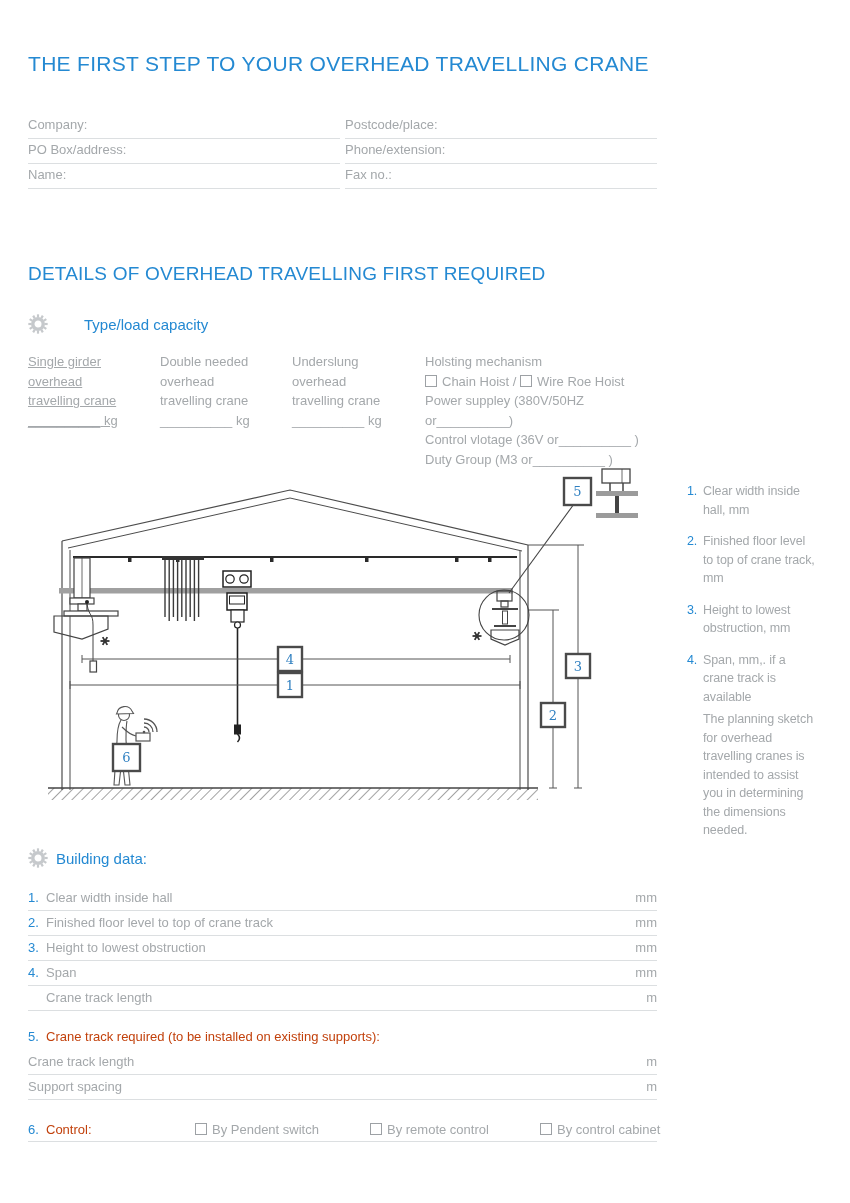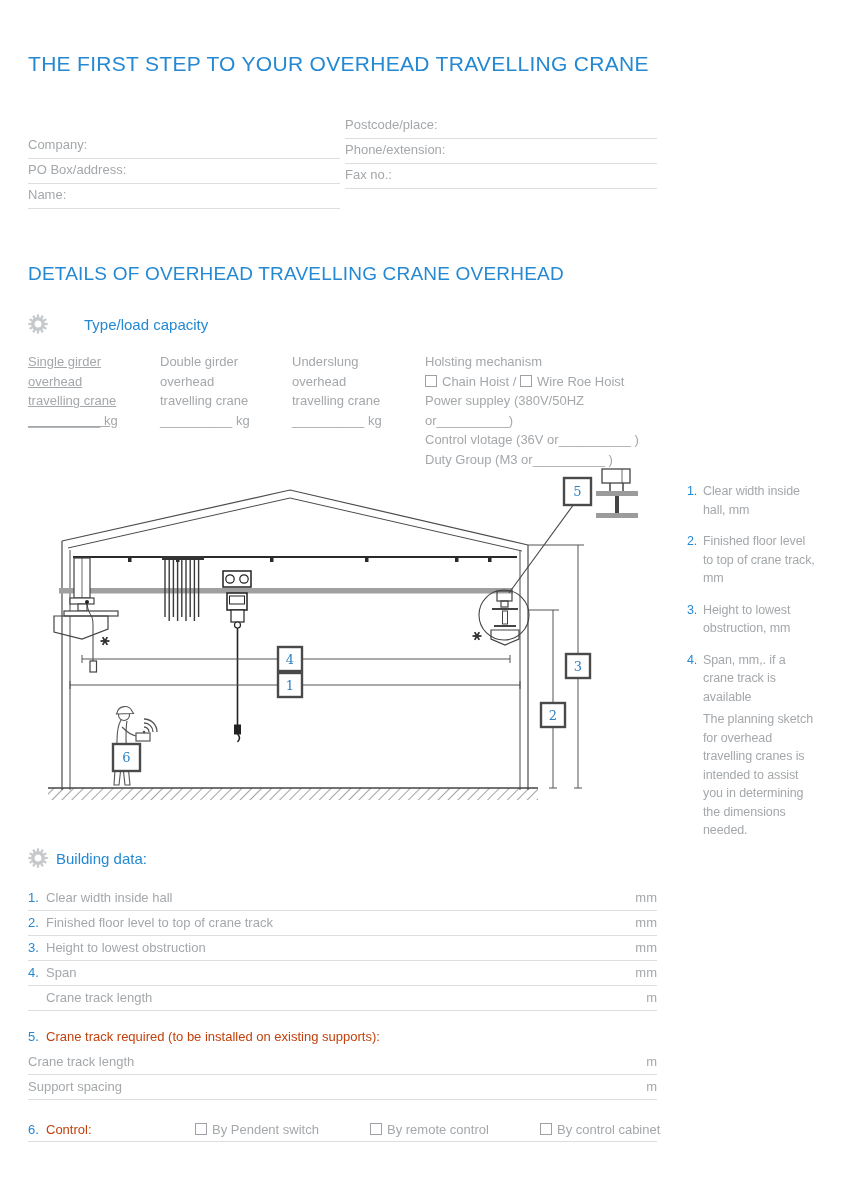--- a/index.html
+++ b/index.html
@@ -6,21 +6,21 @@
   #page{position:relative;width:850px;height:1203px;background:#fff;overflow:hidden;
         font-family:"Liberation Sans","DejaVu Sans",sans-serif;}
   .abs{position:absolute;}
   .blue{color:#2489d2;}
   .gray{color:#c2410c;}
   .page-title{left:28px;top:52px;font-size:21px;color:#2489d2;font-weight:400;letter-spacing:.3px;}
   .h2{left:28px;top:263px;font-size:19px;color:#2489d2;font-weight:400;letter-spacing:.2px;}
 
   
   .contact{left:28px;top:114px;width:629px;height:76px;}
-  .col-left{position:absolute;left:0;top:0;width:312px;margin-top:20px;}
+  .col-left{position:absolute;left:0;top:0;width:312px;}
   .col-right{position:absolute;left:317px;top:0;width:312px;}
   .form-row{height:24px;line-height:22px;border-bottom:1px solid #dcdfe1;font-size:13px;color:#a4a8ab;display:flex;}
   .form-row .field-space{flex:1;}
 
   
   .sub-heading{display:flex;align-items:center;height:22px;}
   .sub-heading .gear{width:20px;height:20px;margin-right:8px;flex:0 0 auto;}
   .sub-heading .sub-label{font-size:15px;color:#2489d2;}
 
   
@@ -115,38 +115,38 @@
         <span>Phone/extension:</span>
         <span class="field-space"></span>
       </div>
       <div class="form-row">
         <span>Fax no.:</span>
         <span class="field-space"></span>
       </div>
     </div>
   </div>
 
-  <div class="abs h2">DETAILS OF OVERHEAD TRAVELLING CRANE OVERHEAD</div>
+  <div class="abs h2">DETAILS OF OVERHEAD TRAVELLING FIRST REQUIRED</div>
 
   <div class="abs sub-heading" style="left:28px;top:313px;gap:28px;">
     <svg class="gear">
         <use href="#gear"></use>
       </svg>
     <span class="sub-label">Type/load capacity</span>
   </div>
 
   <div class="abs type-cols">
     <div class="tcol tcol-1">
       <div>Single girder</div>
       <div>overhead</div>
       <div>travelling crane</div>
       <div><span>__________</span> <span>kg</span></div>
     </div>
     <div class="tcol tcol-2">
-      <div>Double girder</div>
+      <div>Double needed</div>
       <div>overhead</div>
       <div>travelling crane</div>
       <div><span>__________</span> <span>kg</span></div>
     </div>
     <div class="tcol tcol-3">
       <div>Underslung</div>
       <div>overhead</div>
       <div>travelling crane</div>
       <div><span>__________</span> <span>kg</span></div>
     </div>

